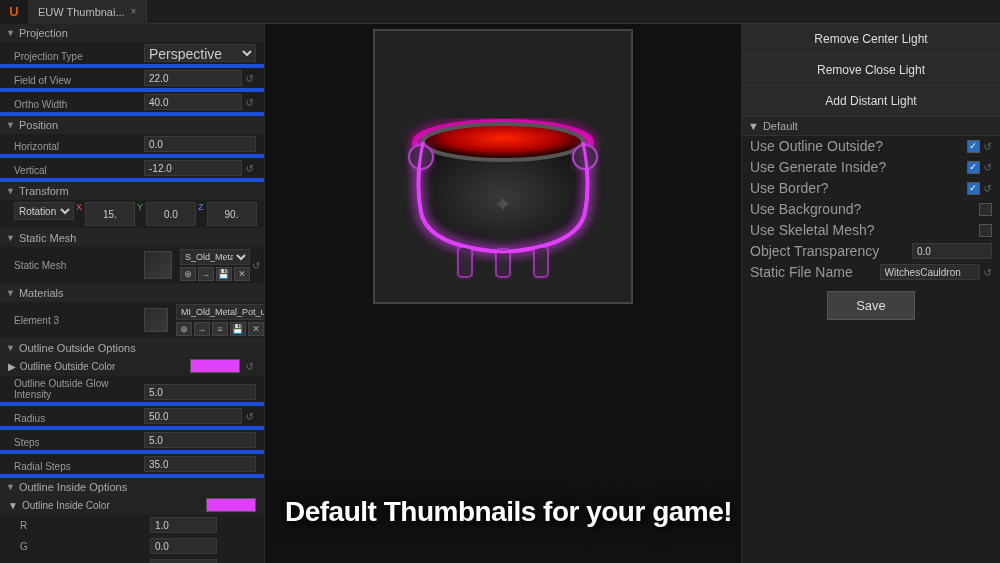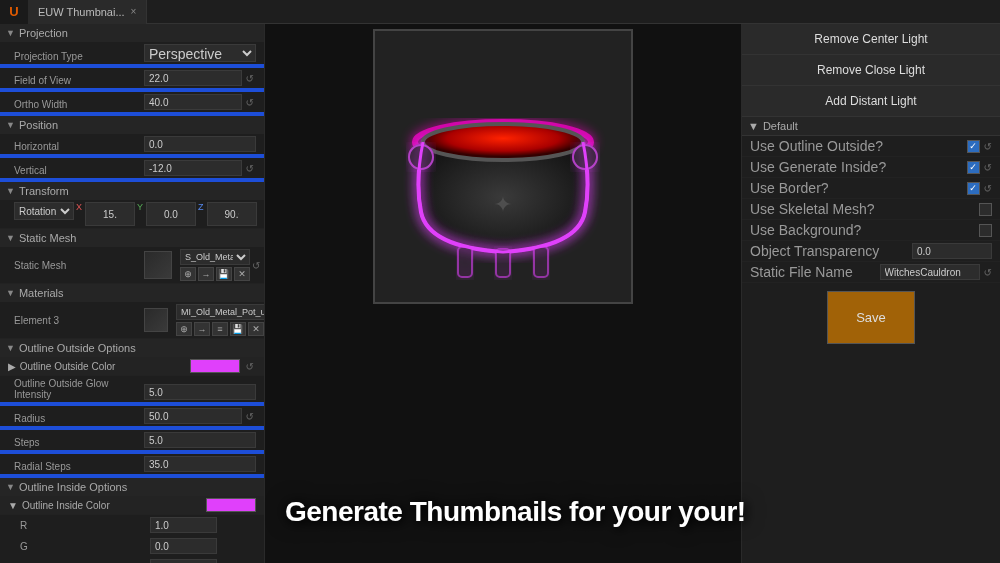--- a/index.html
+++ b/index.html
@@ -333,22 +333,22 @@
     .reset-small {
       color: #666;
       font-size: 10px;
       cursor: pointer;
     }
 
     
     .save-btn {
       display: block;
       margin: 8px auto;
-      padding: 18px 28px;
-      background: #a16207;
+      padding: 6px 28px;
+      background: #404040;
       border: 1px solid #555;
       color: #ddd;
       font-size: 13px;
       cursor: pointer;
       text-align: center;
     }
 
     
     .sub-section-header {
       display: flex;
@@ -612,21 +612,21 @@
         <rect x="103" y="202" width="14" height="28" rx="4" fill="#222"></rect>
 
         <rect x="65" y="200" width="14" height="30" rx="4" fill="none" stroke="#e040fb" stroke-width="2" filter="url(#outlineGlow)" opacity="0.6"></rect>
         <rect x="141" y="200" width="14" height="30" rx="4" fill="none" stroke="#e040fb" stroke-width="2" filter="url(#outlineGlow)" opacity="0.6"></rect>
         <rect x="103" y="202" width="14" height="28" rx="4" fill="none" stroke="#e040fb" stroke-width="2" filter="url(#outlineGlow)" opacity="0.6"></rect>
 
         <path d="M30,95 Q22,135 28,165 Q35,200 110,205 Q185,200 192,165 Q198,135 190,95" fill="none" stroke="#e040fb" stroke-width="3" filter="url(#outlineGlow)"></path>
       </svg>
     </div>
 
-    <div class="overlay-text">Generate Thumbnails for your your!</div>
+    <div class="overlay-text">Default Thumbnails for your game!</div>
   </div>
 
   <div class="right-panel">
 
     <div class="light-buttons">
       <div class="light-btn">Remove Center Light</div>
       <div class="light-btn">Remove Close Light</div>
       <div class="light-btn">Add Distant Light</div>
     </div>
 
@@ -650,27 +650,27 @@
       </div>
     </div>
     <div class="right-prop-row">
       <span class="right-prop-label">Use Border?</span>
       <div class="right-prop-value">
         <div class="checkbox">✓</div>
         <span class="reset-small">↺</span>
       </div>
     </div>
     <div class="right-prop-row">
-      <span class="right-prop-label">Use Skeletal Mesh?</span>
+      <span class="right-prop-label">Use Background?</span>
       <div class="right-prop-value">
         <div class="checkbox" style="background:#2c2c2c;"></div>
       </div>
     </div>
     <div class="right-prop-row">
-      <span class="right-prop-label">Use Background?</span>
+      <span class="right-prop-label">Use Skeletal Mesh?</span>
       <div class="right-prop-value">
         <div class="checkbox" style="background:#2c2c2c;"></div>
       </div>
     </div>
     <div class="right-prop-row">
       <span class="right-prop-label">Object Transparency</span>
       <div class="right-prop-value">
         <input class="right-input" value="0.0" style="">
       </div>
     </div>

